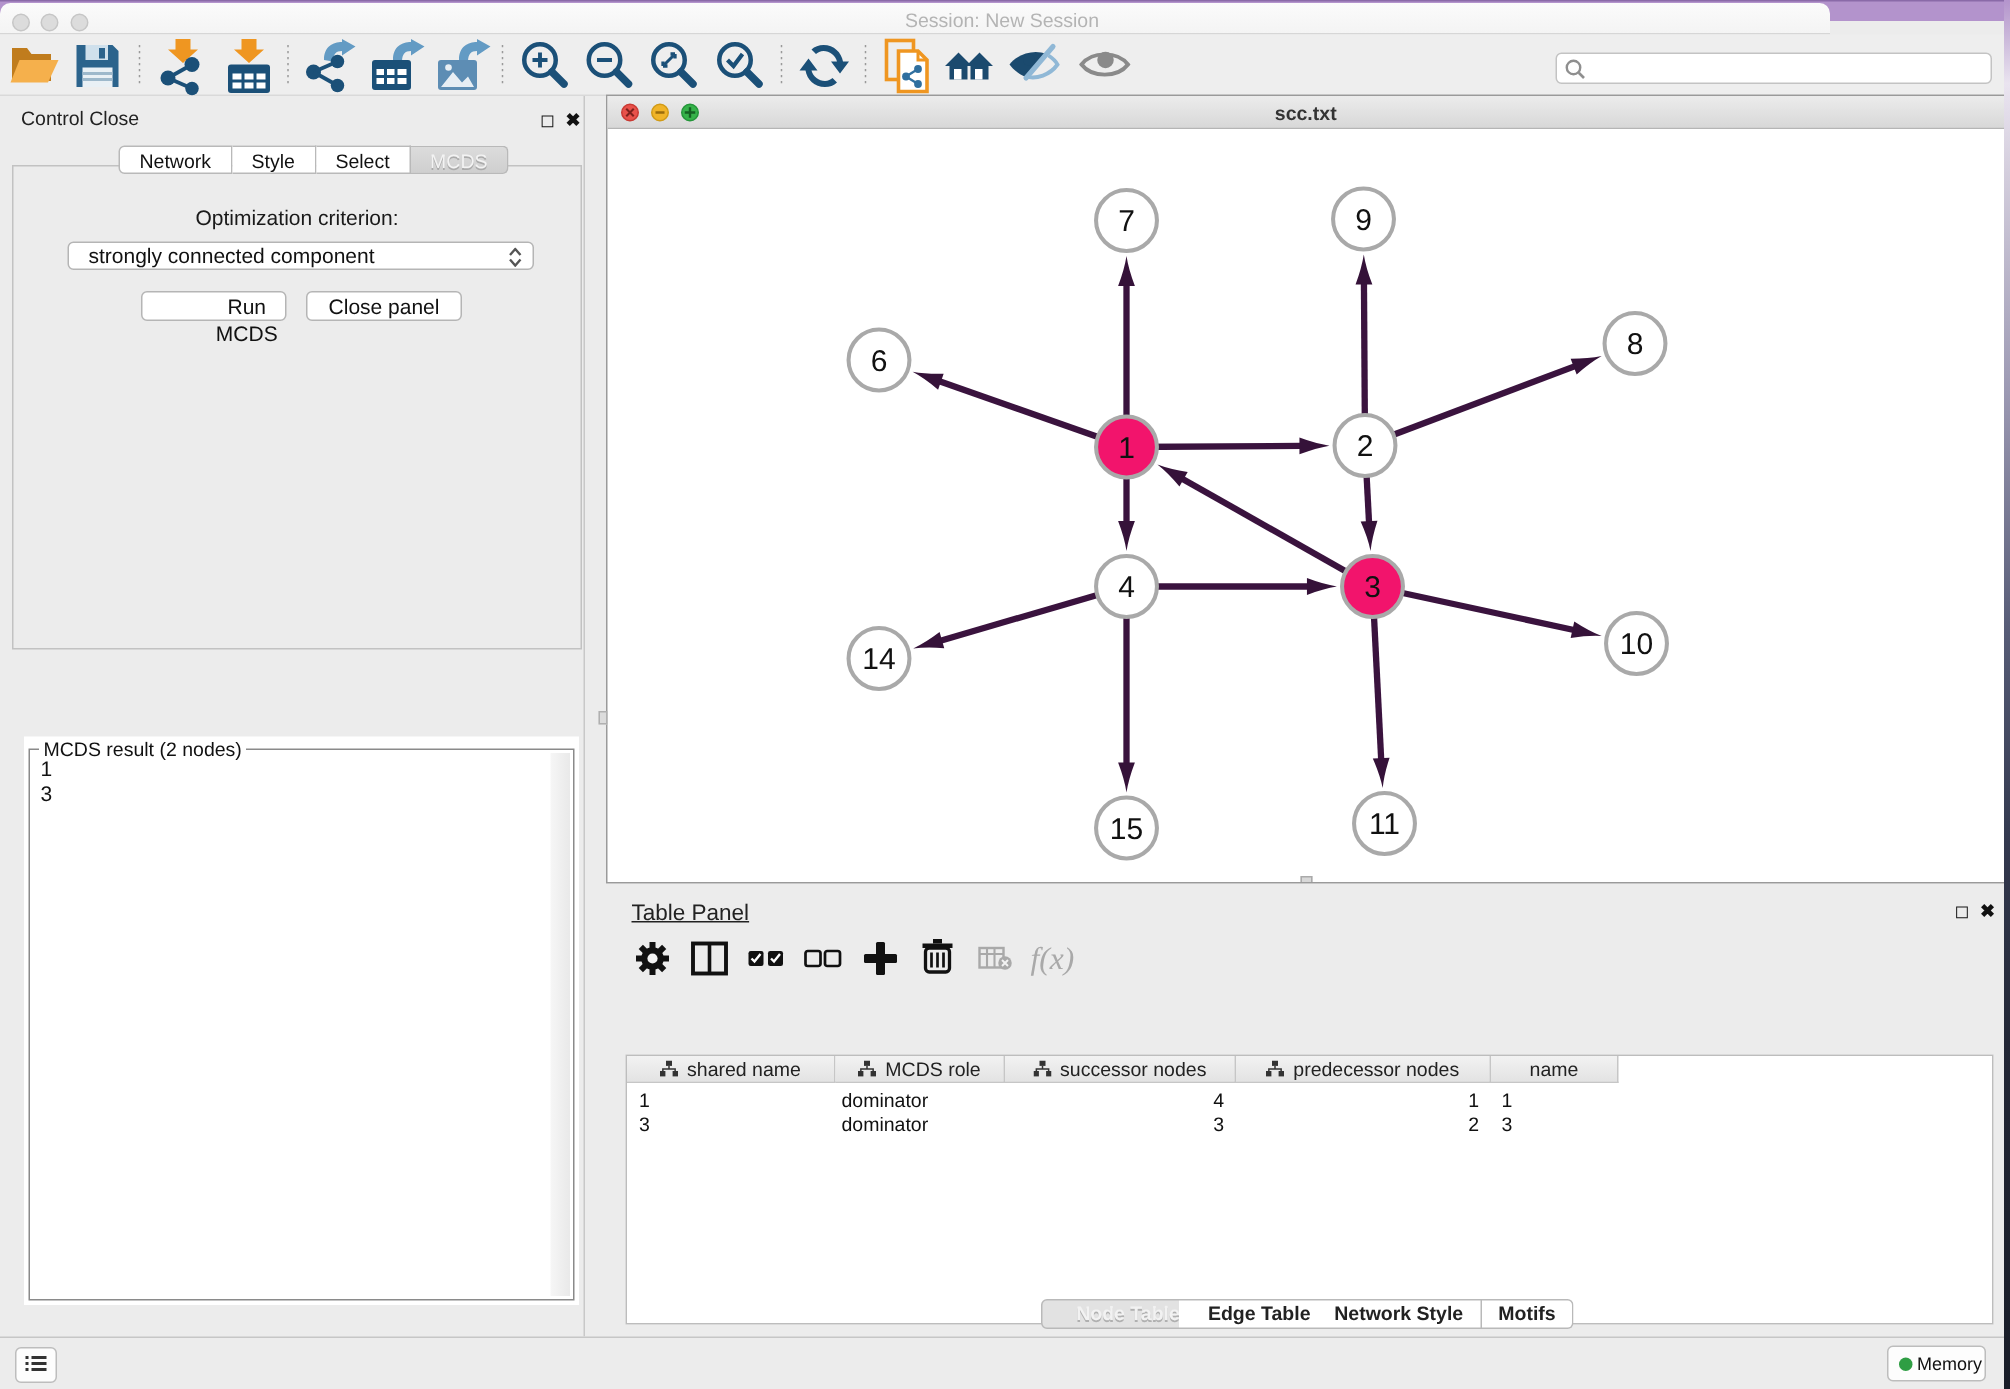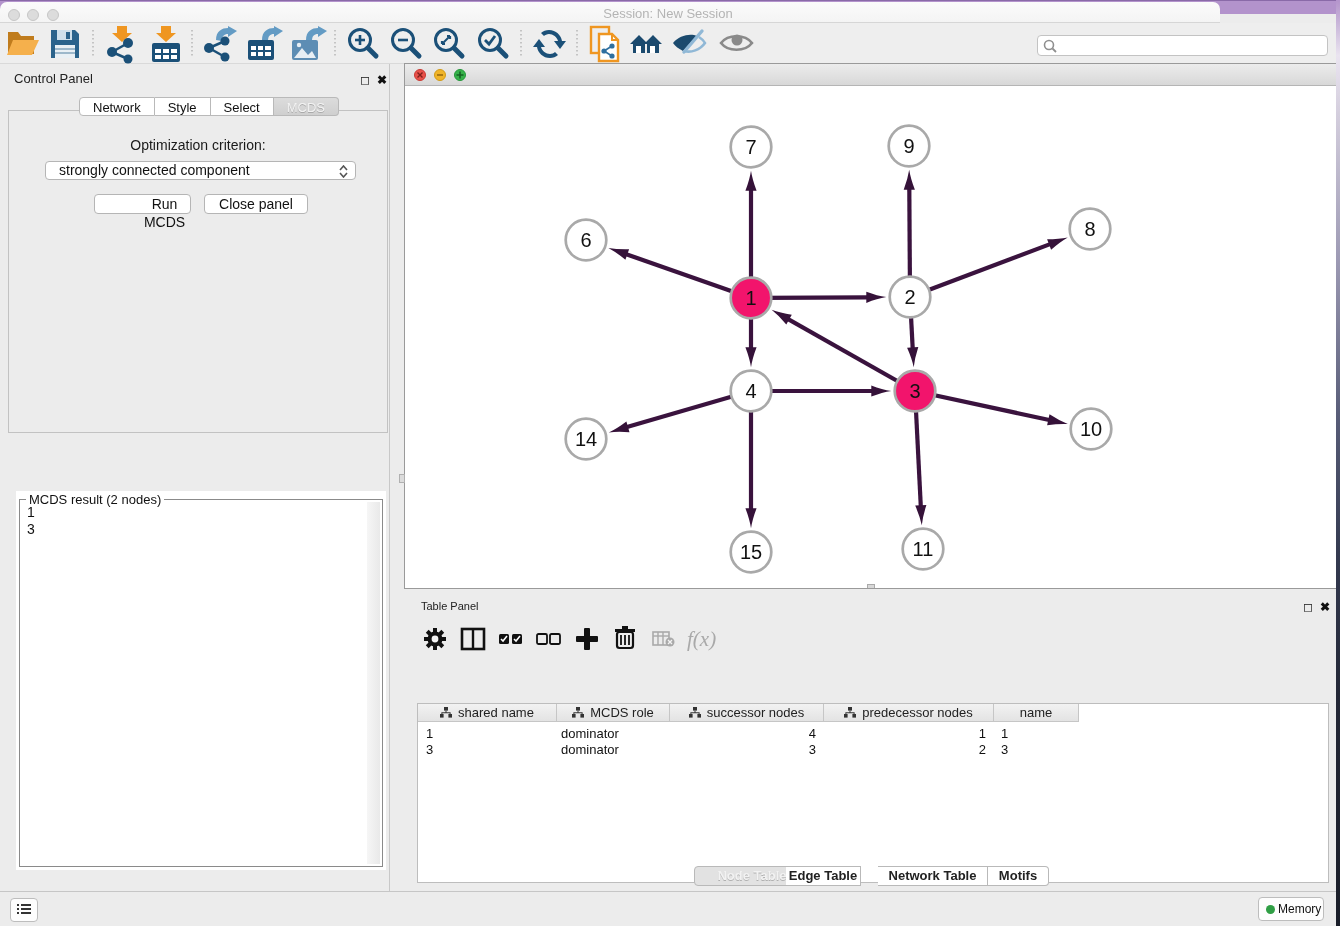--- a/index.html
+++ b/index.html
@@ -39,21 +39,21 @@
 #rscroll { position:absolute; right:2px; top:2px; width:13px; bottom:2px; background:linear-gradient(90deg,#f6f6f6,#e9e9e9); }
 
 
 #sccwin { left:404px; top:63px; width:933px; height:526px; background:#fff; border:1px solid #9a9a9a; overflow:hidden; }
 #scchead { position:absolute; left:0; top:0; width:100%; height:22px; background:linear-gradient(#ececec,#d8d8d8); border-bottom:1px solid #b5b5b5; }
 #scctitle { position:absolute; top:4px; left:0; width:100%; text-align:center; font-size:13px; font-weight:bold; color:#333; }
 .mac { position:absolute; top:5px; width:12px; height:12px; border-radius:50%; text-align:center; line-height:8px; }
 
 
 #tpanel { left:404px; top:594px; width:932px; height:297px; background:#ececec; }
-#tphead { position:absolute; left:17px; top:6px; font-size:11px; color:#222; }
+#tphead { position:absolute; left:17px; top:6px; font-size:15px; color:#222;text-decoration:underline; }
 #ttoolbar { position:absolute; left:13px; top:26px; width:915px; height:39px; }
 #ttable { position:absolute; left:13px; top:81px; width:912px; height:180px; background:#fff; border:1px solid #bdbdbd;margin-top:28px; }
 .th { position:absolute; top:0; height:18px; background:linear-gradient(#f2f2f2,#e3e3e3); border-right:1px solid #c6c6c6; border-bottom:1px solid #c6c6c6; font-size:13px; color:#222; text-align:center; line-height:17px; }
 .td { position:absolute; height:16px; font-size:13px; color:#111; line-height:16px; }
 .hicon { vertical-align:-1px; margin-right:6px; }
 .btab { position:absolute; top:272px; height:20px; background:#fff; border:1px solid #b9b9b9; border-left:none; font-size:13px; font-weight:bold; color:#222; text-align:center; line-height:18px; }
 
 
 #statusbar { left:0; top:891px; width:1336px; height:35px; background:#ececec; border-top:1px solid #c6c6c6; }
 #listbtn { position:absolute; left:10px; top:6px; width:28px; height:24px; background:#fdfdfd; border:1px solid #bdbdbd; border-radius:4px; }
@@ -227,21 +227,21 @@
     </g>
 
     <g transform="translate(1043,16)">
       <circle cx="6" cy="6" r="4.5" fill="none" stroke="#8f8f8f" stroke-width="1.6"></circle>
       <line x1="9.5" y1="9.5" x2="13" y2="13" stroke="#8f8f8f" stroke-width="1.8"></line>
     </g>
   </svg>
 </div>
 
 <div class="abs" id="cpanel">
-  <div id="cphead">Control Panel</div>
+  <div id="cphead">Control Close</div>
   <div class="winbtn" style="left:360px">◻</div>
   <div class="winbtn" style="left:377px; font-weight:bold">✖</div>
   <div class="tabrow">
     <div class="tab first">Network</div>
     <div class="tab">Style</div>
     <div class="tab">Select</div>
     <div class="tab sel">MCDS</div>
   </div>
   <div id="tabbox">
     <div id="optlabel">Optimization criterion:</div>
@@ -267,20 +267,21 @@
   <div id="scchead">
     <div class="mac" style="left:9px;  background:#e8514a; border:1px solid #c93a34;"><svg width="10" height="10" viewBox="0 0 10 10">
           <path d="M2.5 2.5 L7.5 7.5 M7.5 2.5 L2.5 7.5" stroke="#7e201c" stroke-width="1.4"></path>
         </svg></div>
     <div class="mac" style="left:29px; background:#f0b429; border:1px solid #d19b17;"><svg width="10" height="10" viewBox="0 0 10 10">
           <path d="M2 5 L8 5" stroke="#9a6c0d" stroke-width="1.6"></path>
         </svg></div>
     <div class="mac" style="left:49px; background:#36b24a; border:1px solid #24963a;"><svg width="10" height="10" viewBox="0 0 10 10">
           <path d="M5 1.5 L5 8.5 M1.5 5 L8.5 5" stroke="#156123" stroke-width="1.6"></path>
         </svg></div>
+    <div id="scctitle">scc.txt</div>
   </div>
   <svg id="graph" width="934" height="503" viewBox="0 0 934 503" style="position:absolute;left:0;top:22px;">
     <g stroke="#3a133e" stroke-width="4.2">
       <line x1="346.0" y1="212.0" x2="346.0" y2="103.7"></line>
       <line x1="346.0" y1="212.0" x2="221.3" y2="168.2"></line>
       <line x1="346.0" y1="212.0" x2="462.3" y2="211.3"></line>
       <line x1="346.0" y1="212.0" x2="346.0" y2="262.3"></line>
       <line x1="505.0" y1="211.0" x2="504.3" y2="102.7"></line>
       <line x1="505.0" y1="211.0" x2="645.1" y2="158.1"></line>
       <line x1="505.0" y1="211.0" x2="507.7" y2="262.4"></line>
@@ -440,22 +441,22 @@
     <div class="td" style="left:252px; top:22px; width:146px; text-align:right;">4</div>
     <div class="td" style="left:406px; top:22px; width:162px; text-align:right;">1</div>
     <div class="td" style="left:583px; top:22px;">1</div>
     <div class="td" style="left:8px;   top:38px;">3</div>
     <div class="td" style="left:143px; top:38px;">dominator</div>
     <div class="td" style="left:252px; top:38px; width:146px; text-align:right;">3</div>
     <div class="td" style="left:406px; top:38px; width:162px; text-align:right;">2</div>
     <div class="td" style="left:583px; top:38px;">3</div>
   </div>
   <div class="btab" style="left:290px; width:116px; border-left:1px solid #b9b9b9; border-radius:4px 0 0 4px; background:#e2e2e2; color:#f2f2f2; text-shadow:0 1px 0 #b0b0b0;">Node Table</div>
-  <div class="btab" style="left:382px; width:75px;">Edge Table</div>
-  <div class="btab" style="left:474px; width:110px;">Network Table</div>
+  <div class="btab" style="left:382px; width:108px;">Edge Table</div>
+  <div class="btab" style="left:474px; width:110px;">Network Style</div>
   <div class="btab" style="left:584px; width:61px; border-radius:0 4px 4px 0;">Motifs</div>
 </div>
 
 <div class="abs" style="left:399px; top:474px; width:6px; height:9px; background:#dcdcdc; border:1px solid #b0b0b0;"></div>
 <div class="abs" id="statusbar">
   <div id="listbtn">
     <svg width="26" height="22" viewBox="0 0 26 22">
         <g fill="#333">
           <rect x="6" y="5" width="2" height="2"></rect>
           <rect x="10" y="5" width="10" height="2"></rect>

